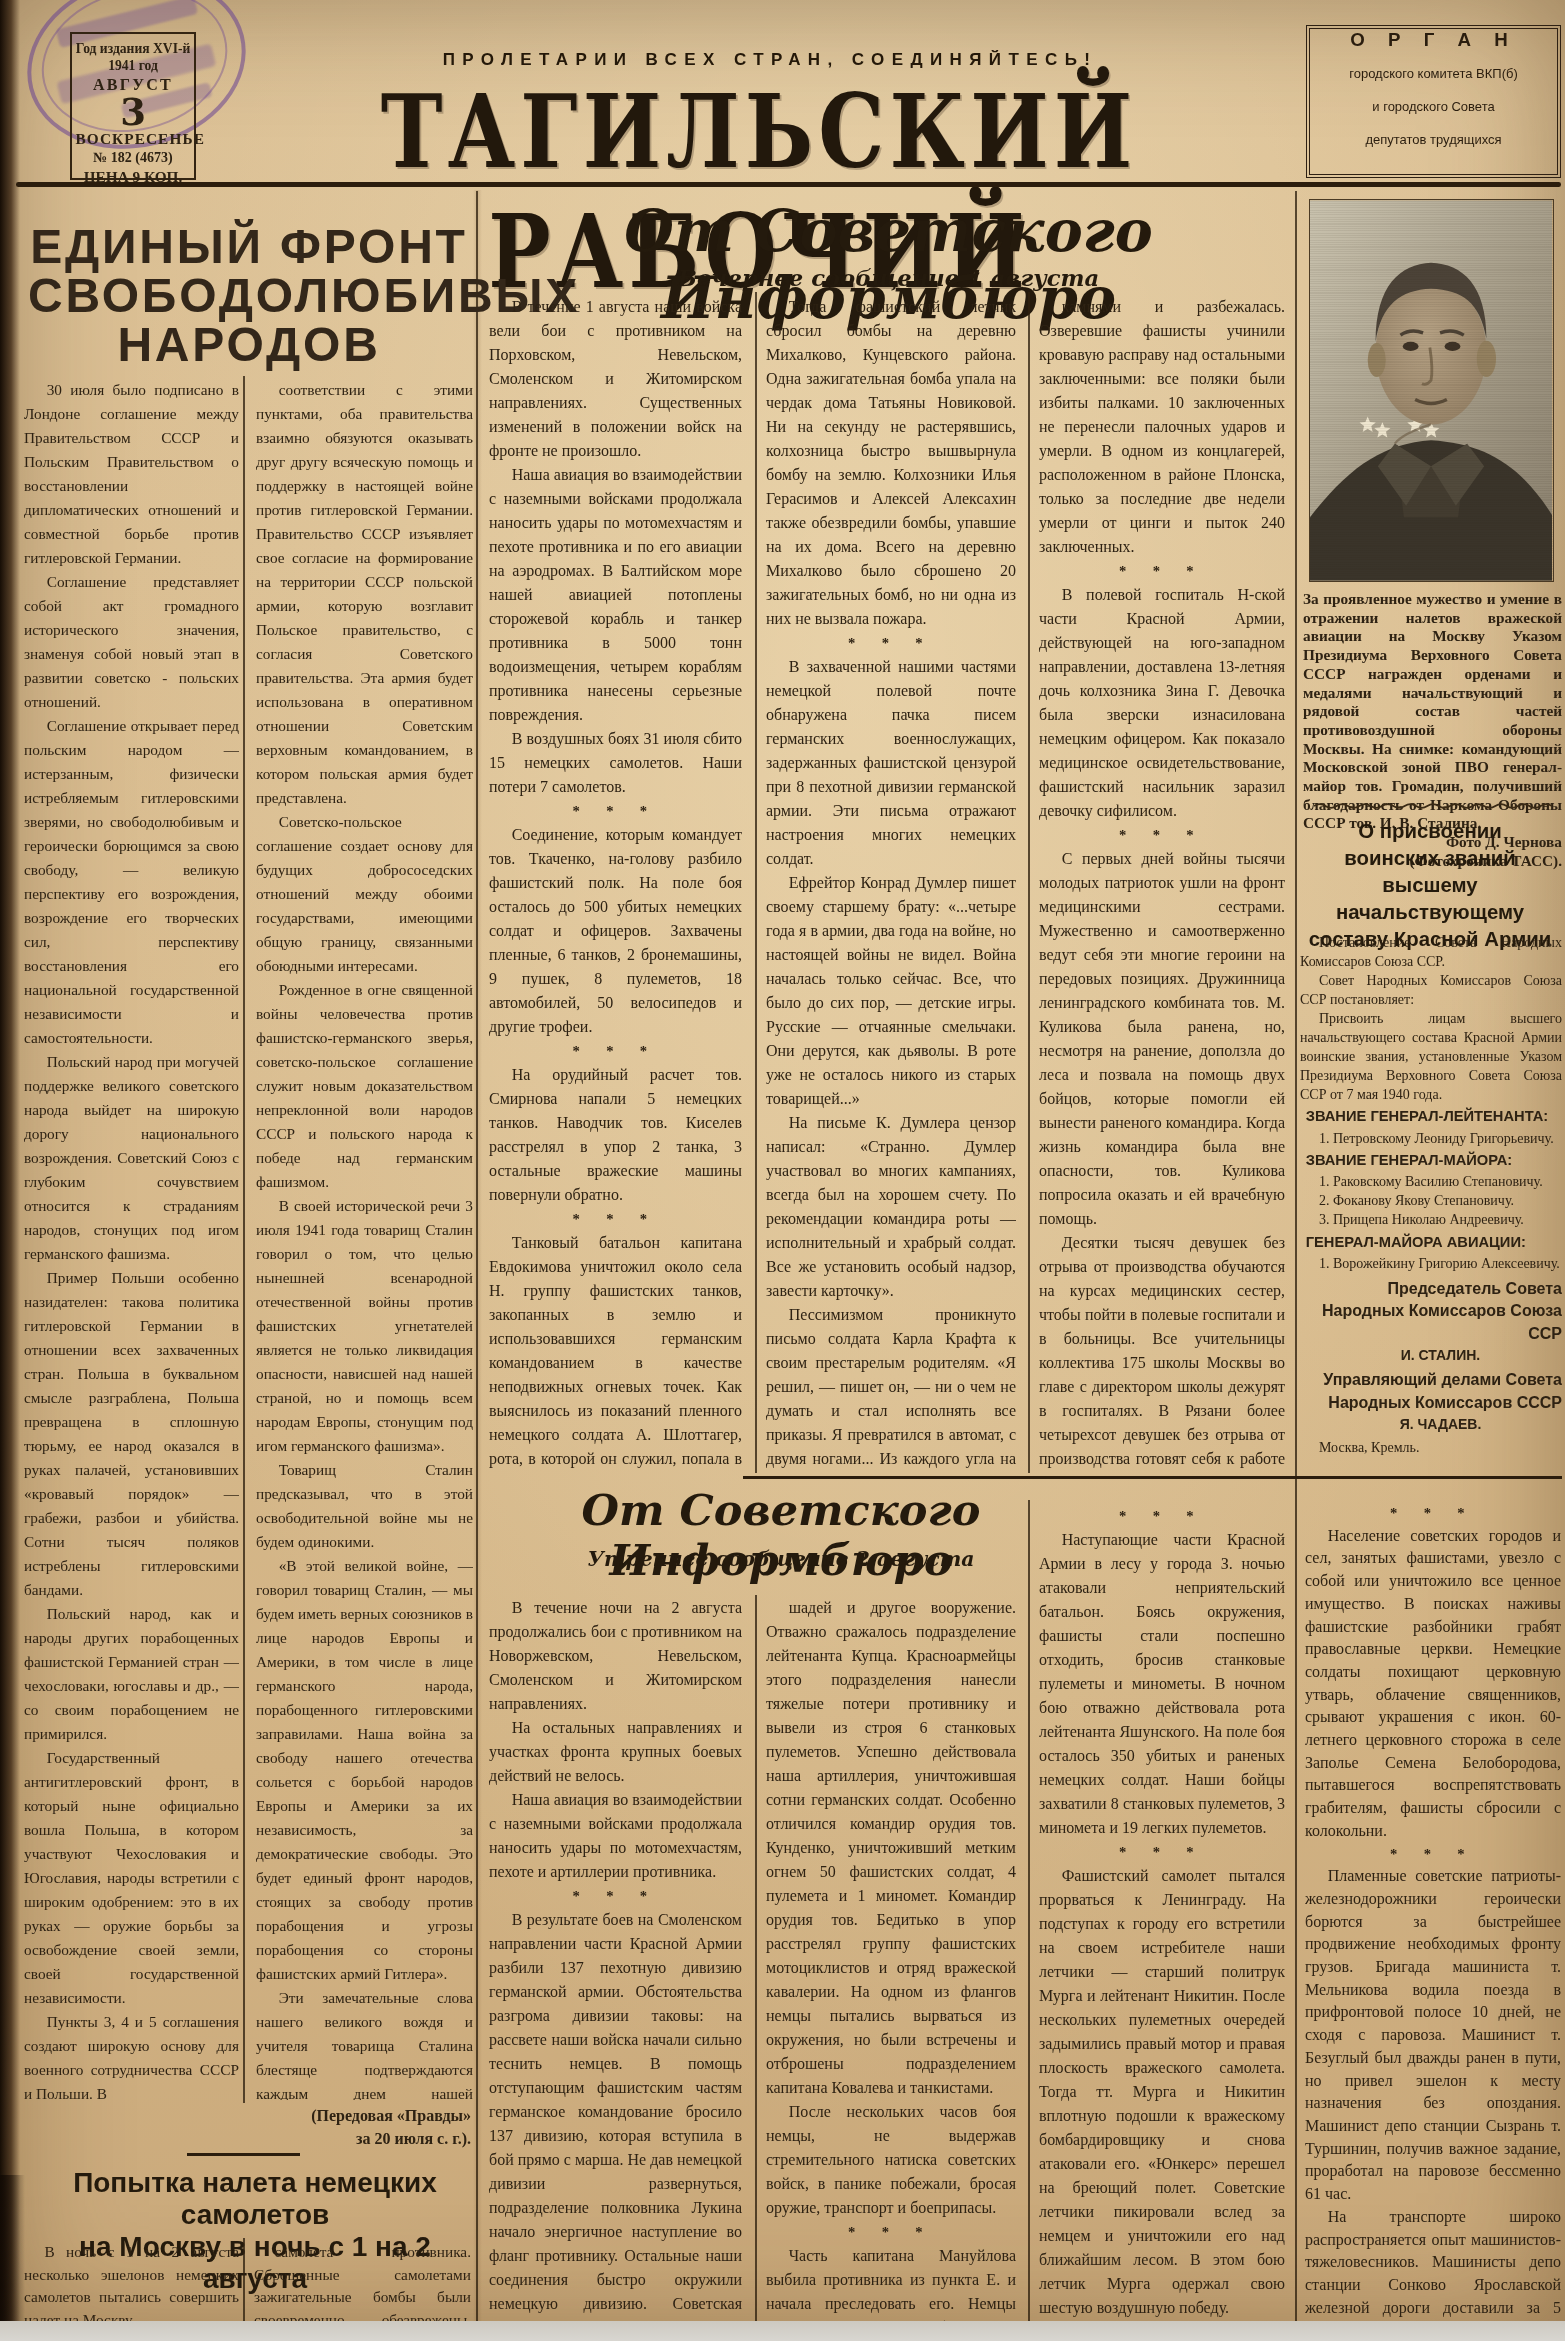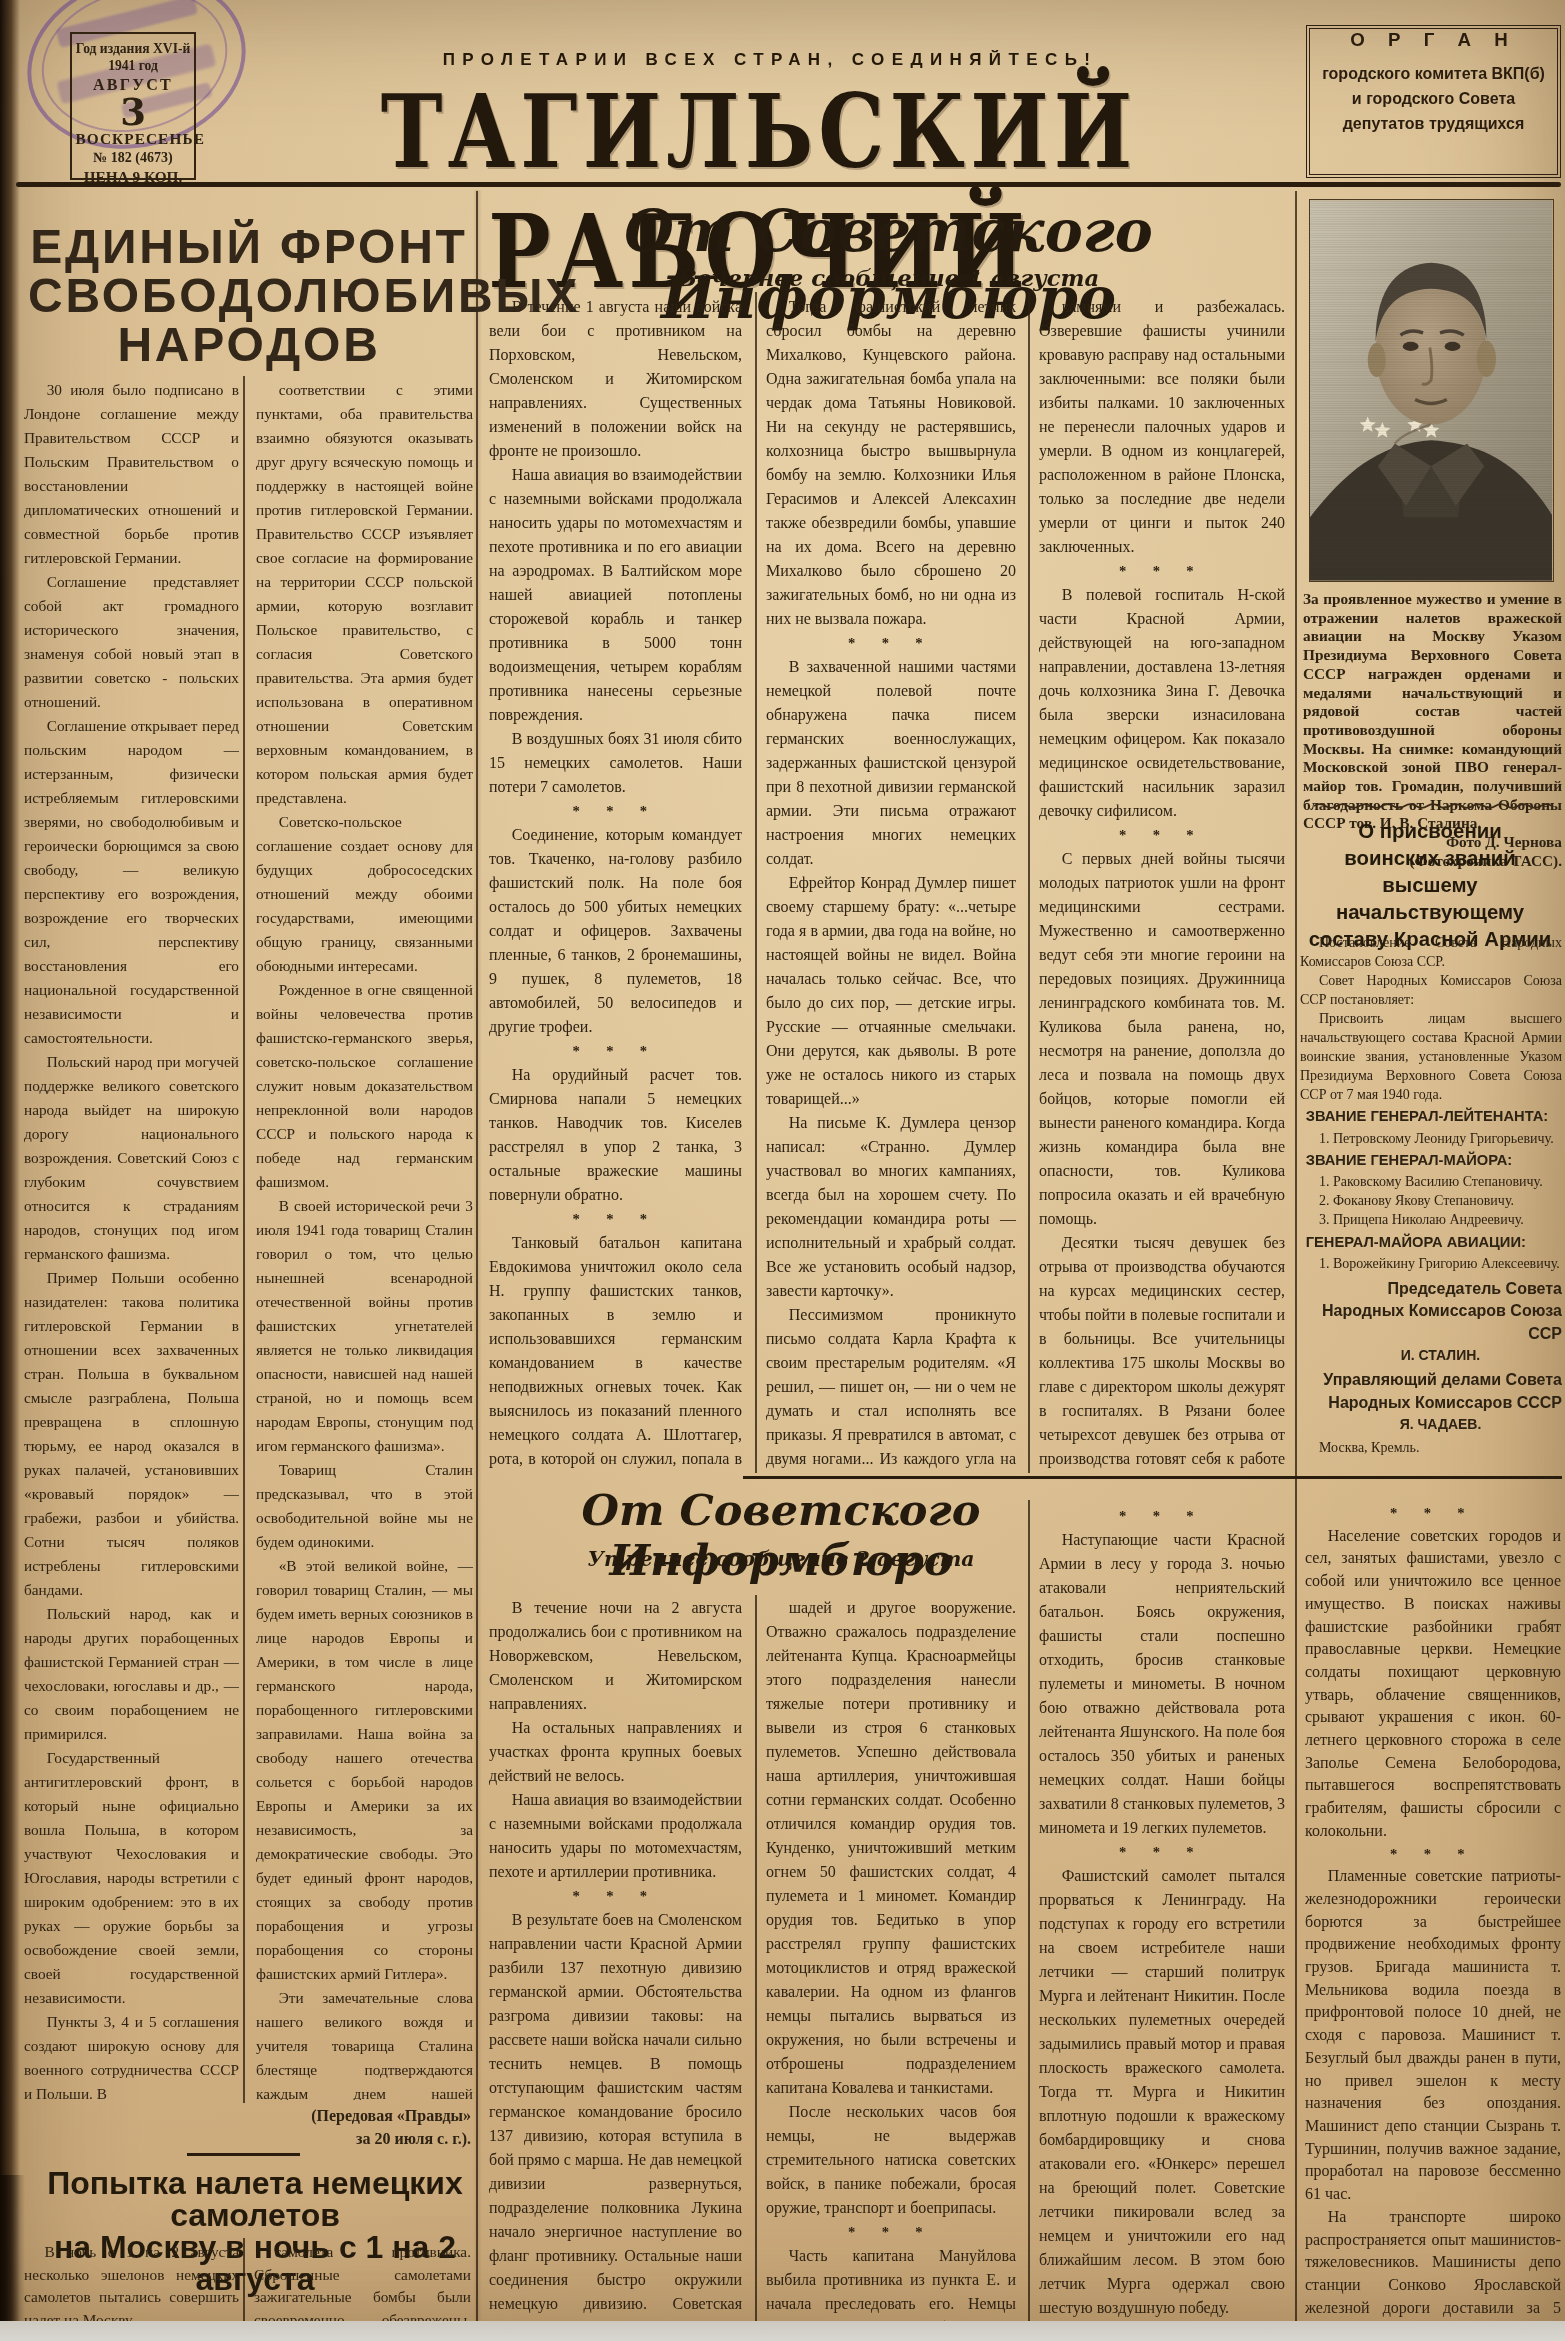--- a/index.html
+++ b/index.html
@@ -32,21 +32,21 @@
   .date-box .l2{font-size:13.6px;font-weight:700;margin-top:1.1px;}
   .date-box .month{font-size:16px;font-weight:700;letter-spacing:2.3px;margin-top:2.3px;}
   .date-box .day{font-size:37px;font-weight:700;line-height:36px;font-family:"DejaVu Serif",serif;}
   .date-box .wd{font-size:15.3px;font-weight:700;letter-spacing:1.1px;}
   .date-box .issue{font-size:14px;font-weight:700;margin-top:2.3px;}
   .date-box .price{font-size:15.3px;font-weight:700;margin-top:1.1px;}
   .slogan{left:385px;top:50px;width:770px;text-align:center;font-family:"Liberation Sans",sans-serif;font-weight:700;font-size:17px;letter-spacing:7.4px;color:#241809;}
   .paper-title{left:221px;top:72px;width:1076px;text-align:center;font-family:"DejaVu Serif",serif;font-weight:700;font-size:83px;letter-spacing:5.1px;color:#22180c;transform:scaleY(1.22);transform-origin:top;text-shadow:1.7px 1.7px 0 rgba(40,25,10,.25);}
   .organ-box{left:1306px;top:25px;width:255px;height:153px;border:4.5px double #2e2013;box-sizing:border-box;text-align:center;font-family:"Liberation Sans",sans-serif;color:#2a1d0e;}
   .organ-box .o1{font-size:18.7px;font-weight:700;letter-spacing:9px;margin-bottom:10.2px;}
-  .organ-box .o2{font-size:16px;font-weight:700;line-height:25px;}
+  .organ-box .o2{font-size:13px;font-weight:400;line-height:25px;margin-top:8px;}
   
   .left-head{left:28px;top:222px;width:442px;text-align:center;font-family:Liberation Sans, sans-serif;font-weight:600;font-size:48px;line-height:49px;letter-spacing:2.8px;color:#33271a;}
   .sovinf{text-align:center;font-family:"DejaVu Serif",serif;font-style:italic;font-weight:700;color:#241a0d;}
   .ev-head{left:485px;top:197px;width:807px;font-size:57px;}
   .ev-sub{left:485px;top:265px;width:807px;font-size:22.7px;}
   .mo-head{left:498px;top:1485px;width:566px;font-size:43px;}
   .mo-sub{left:498px;top:1547px;width:566px;font-size:20.4px;}
   
   .col{overflow:hidden;font-size:16px;line-height:24px;text-align:justify;}
   .col p{margin:0;text-indent:22.7px;}
@@ -61,21 +61,21 @@
   .squig{left:1314px;top:802px;width:238px;height:8px;}
   
   .decree-head{left:1298px;top:817px;width:264px;text-align:center;font-family:"Liberation Sans",sans-serif;font-weight:700;font-size:21px;line-height:27px;color:#241a0c;transform:scaleX(.97);}
   .decree{left:1300px;top:933px;width:262px;height:541px;overflow:hidden;font-size:14px;line-height:19px;text-align:justify;}
   .decree p{margin:0;text-indent:19px;}
   .decree p.h{font-family:"Liberation Sans",sans-serif;font-weight:700;text-align:left;text-indent:5.7px;font-size:14.7px;padding:3.4px 0 2.3px;}
   .decree p.sig{font-family:"Liberation Sans",sans-serif;font-weight:700;text-indent:19px;padding-top:4.5px;}
   .decree p.sigr{font-family:"Liberation Sans",sans-serif;font-weight:700;text-align:center;}
   .decree p.place{padding-top:4.5px;}
   
-  .raid-head{left:34px;top:2167px;width:442px;font-family:"Liberation Sans",sans-serif;font-weight:700;font-size:32px;line-height:32px;color:#241a0c;text-align:center;}
+  .raid-head{left:34px;top:2167px;width:442px;font-family:"Liberation Sans",sans-serif;font-weight:700;font-size:28px;line-height:32px;color:#241a0c;text-align:center;}
   .raid .col p{text-indent:20.4px;}
 </style>
 </head>
 <body>
 
 <div id="page">
 
   <div class="abs edge-left"></div>
   <div class="abs crease-v"></div>
 

